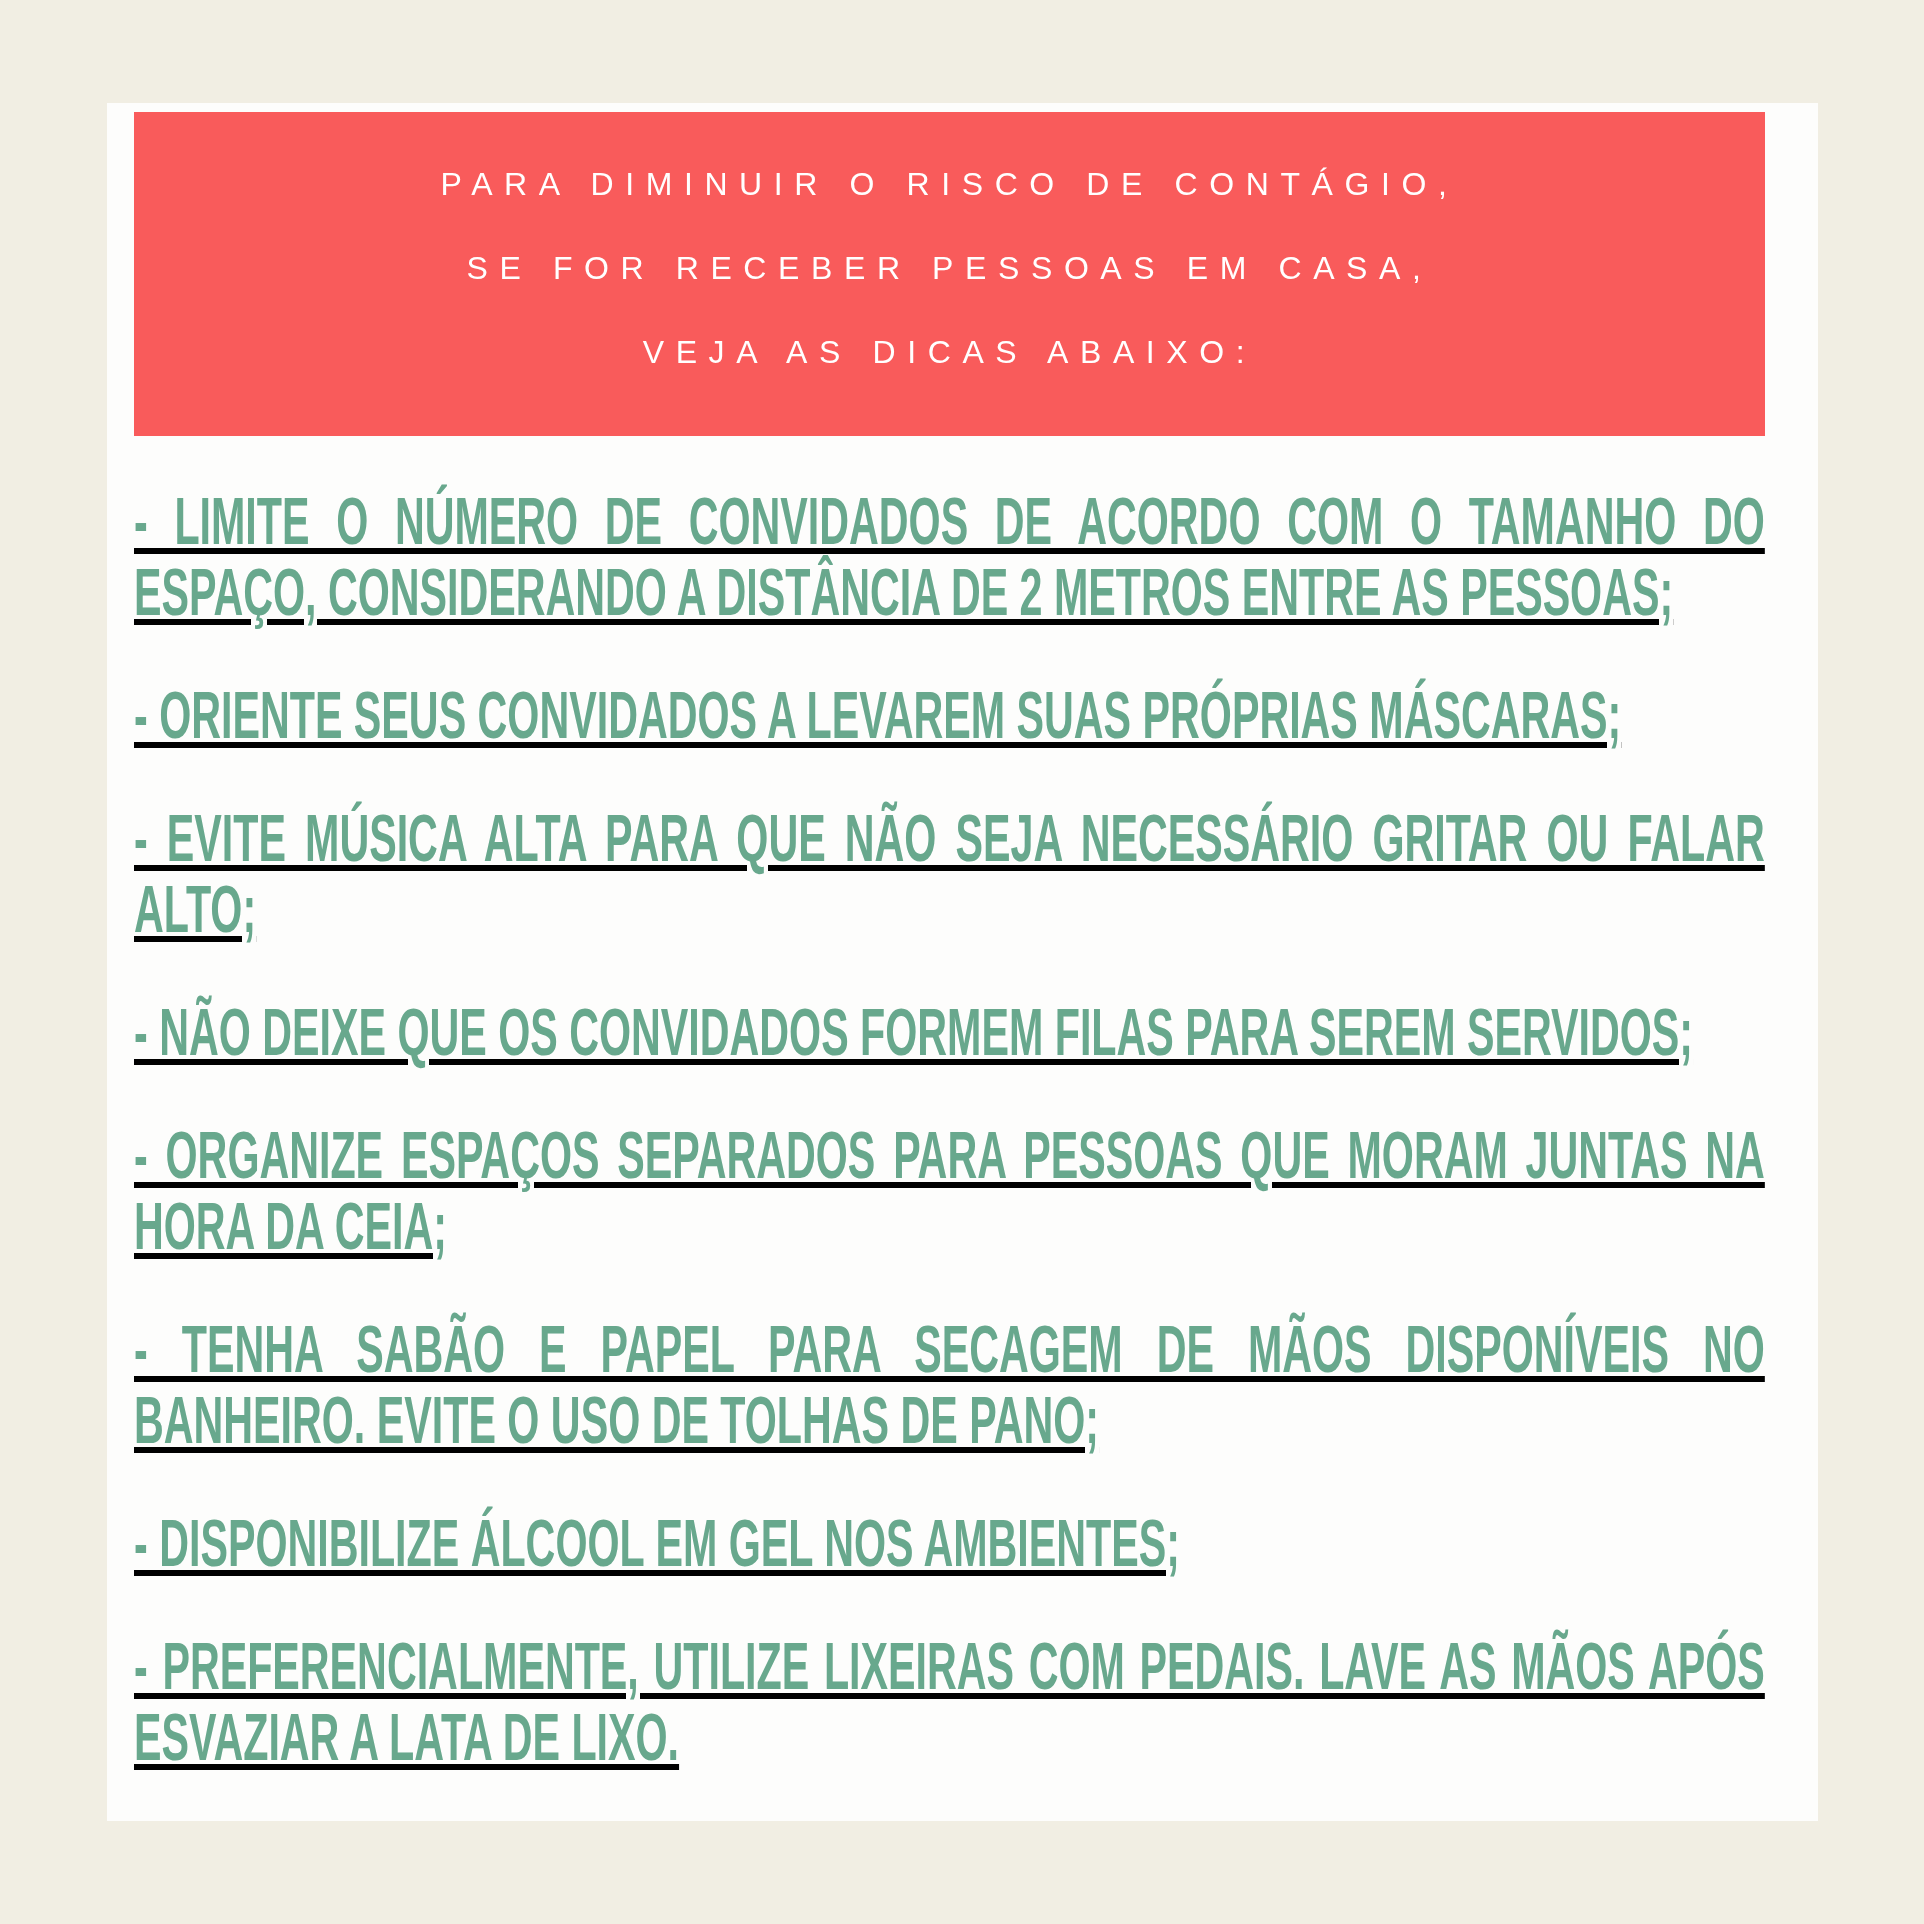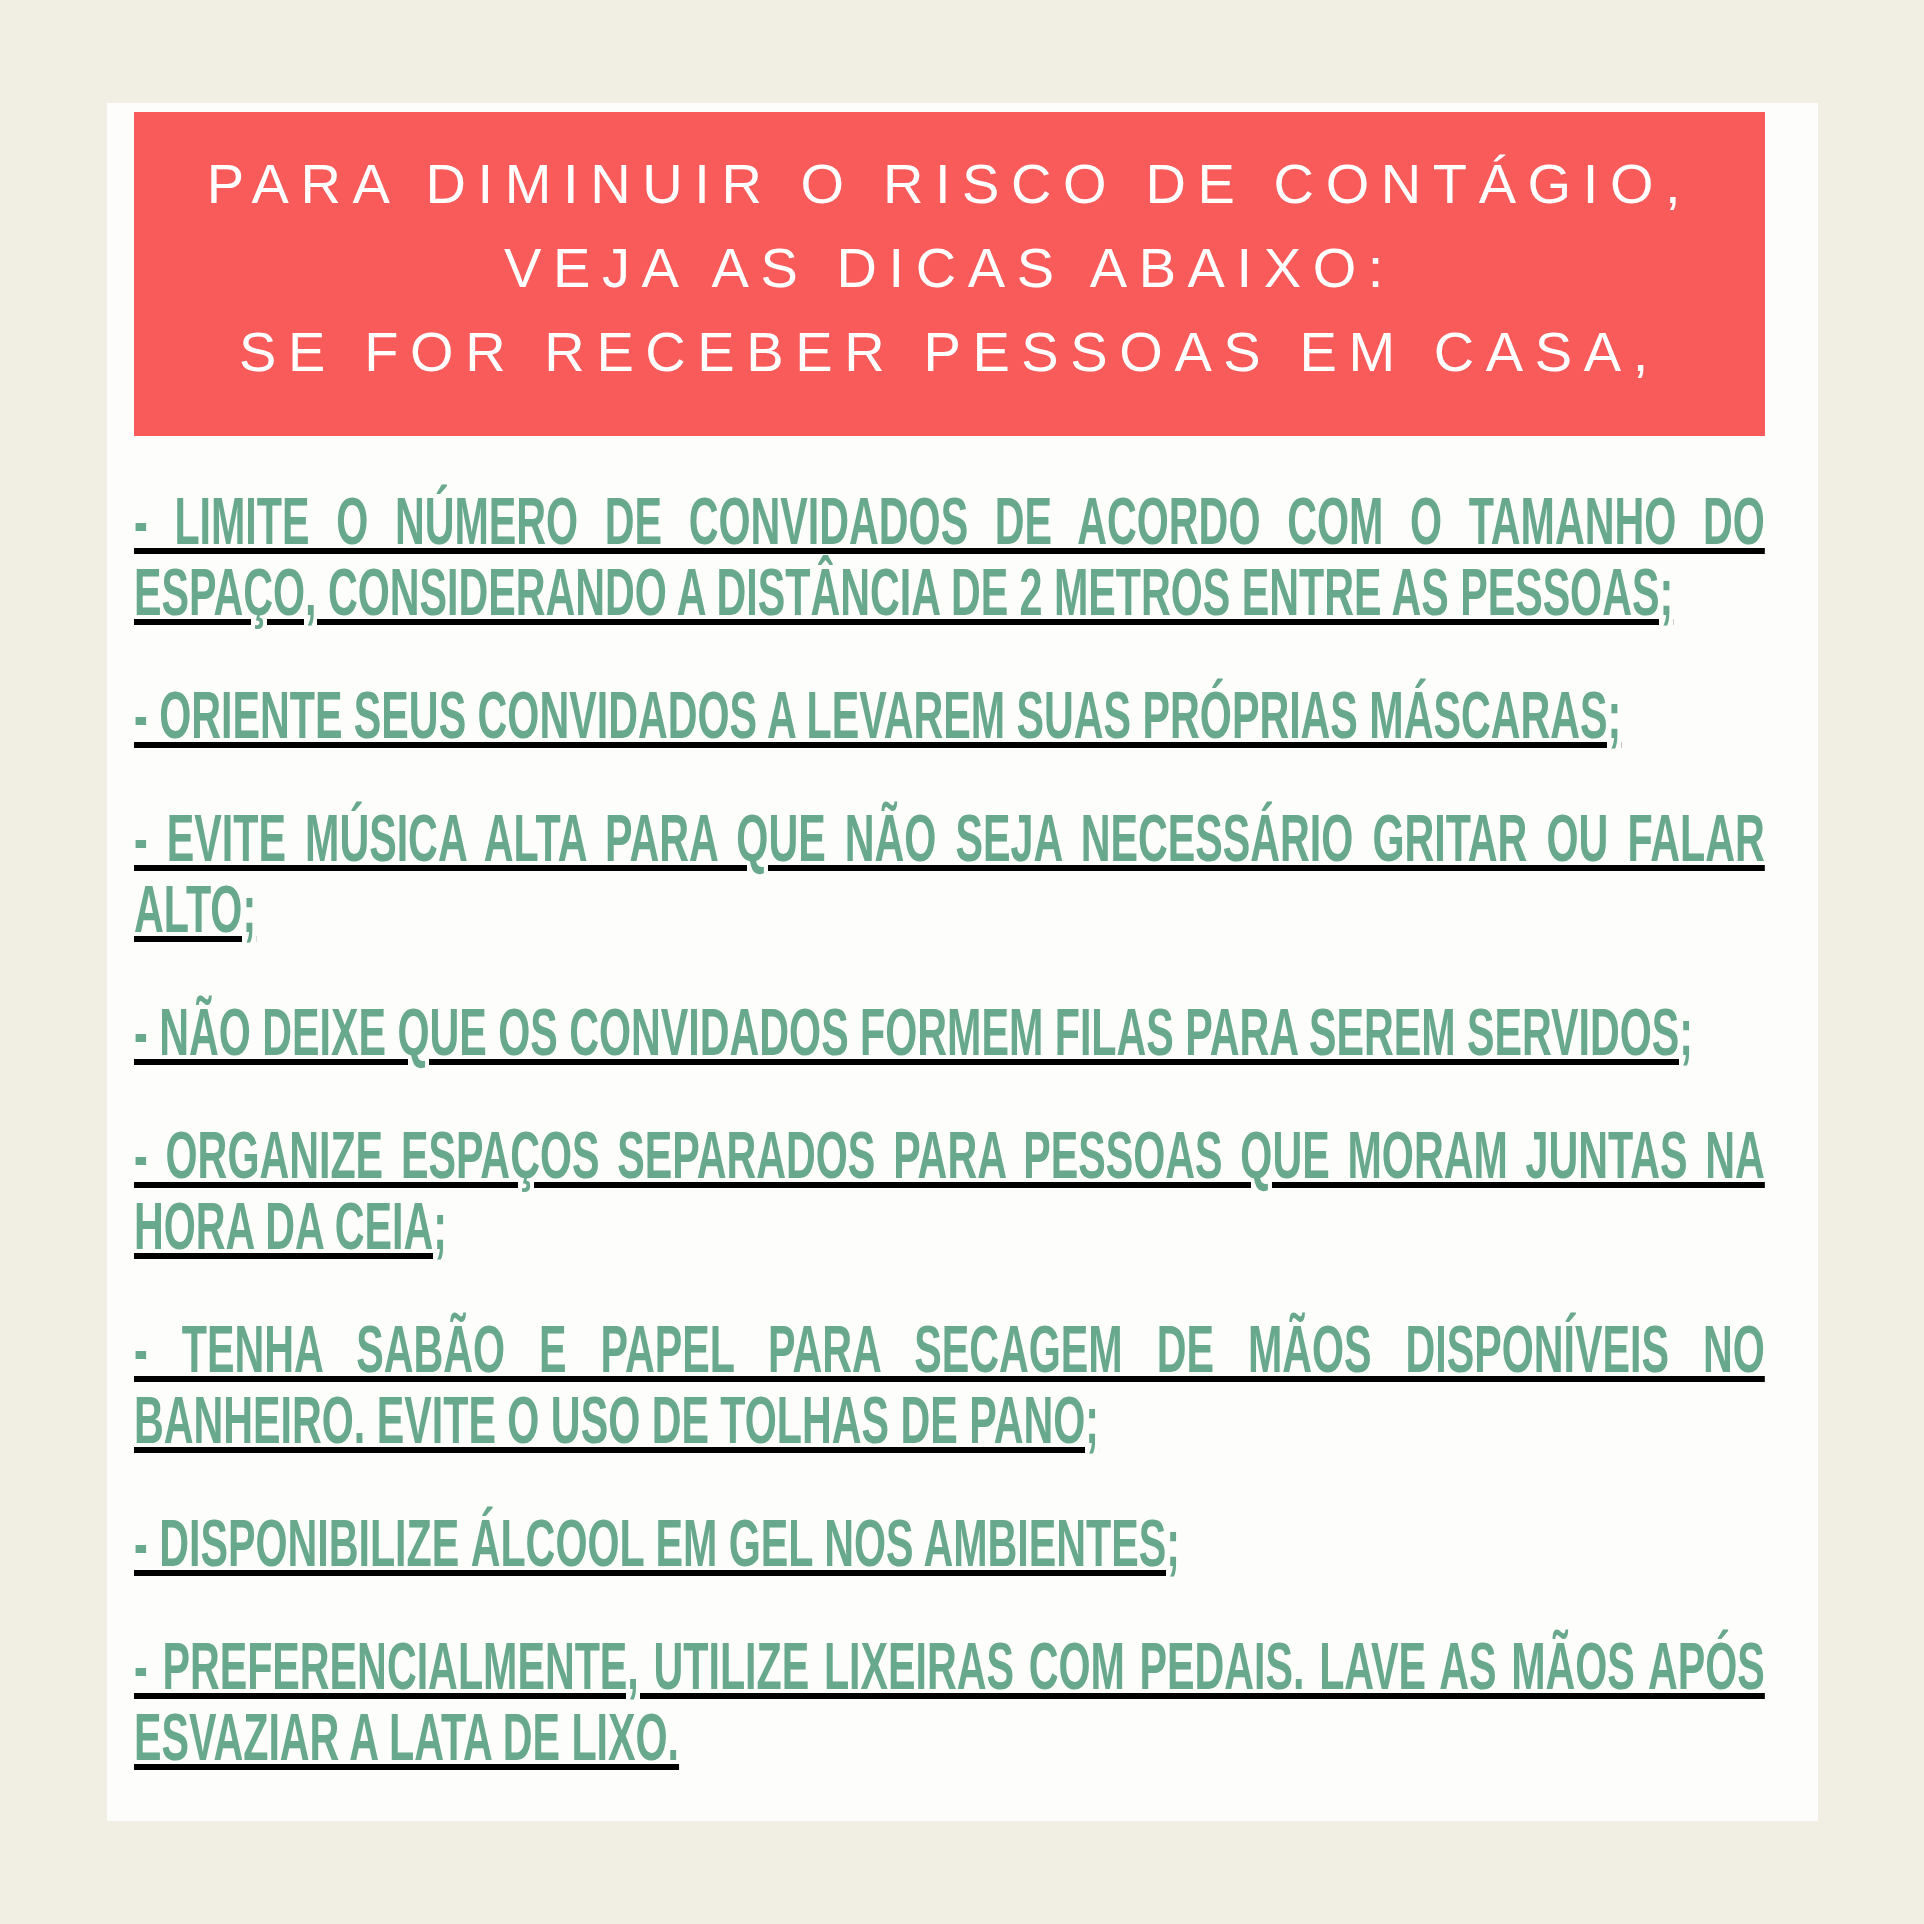--- a/index.html
+++ b/index.html
@@ -27,21 +27,21 @@
     background:#f95b5b;
     display:flex;
     flex-direction:column;
     justify-content:center;
     align-items:center;
     box-sizing:border-box;
     padding:9px 36px 21.4px 36px;
   }
   .header-line{
     color:#ffffff;
-    font-size:56px;
+    font-size:32px;
     font-weight:500;
     line-height:84px;
     letter-spacing:11.6px;
     white-space:nowrap;
   }
   .tips{
     position:absolute;
     left:27px;top:358px; 
     width:1631px;
     box-sizing:border-box;
@@ -64,22 +64,22 @@
   .tip:last-child{margin-bottom:0;}
 </style>
 </head>
 <body>
 
 <div class="canvas">
   <div class="panel">
 
     <div class="header-box">
       <div class="header-line">PARA DIMINUIR O RISCO DE CONTÁGIO,</div>
+      <div class="header-line">SE FOR RECEBER PESSOAS EM CASA,</div>
       <div class="header-line">VEJA AS DICAS ABAIXO:</div>
-      <div class="header-line">SE FOR RECEBER PESSOAS EM CASA,</div>
     </div>
 
     <div class="tips">
       <div class="tip">- LIMITE O NÚMERO DE CONVIDADOS DE ACORDO COM O TAMANHO DO ESPAÇO, CONSIDERANDO A DISTÂNCIA DE 2 METROS ENTRE AS PESSOAS;</div>
       <div class="tip">- ORIENTE SEUS CONVIDADOS A LEVAREM SUAS PRÓPRIAS MÁSCARAS;</div>
       <div class="tip">- EVITE MÚSICA ALTA PARA QUE NÃO SEJA NECESSÁRIO GRITAR OU FALAR ALTO;</div>
       <div class="tip">- NÃO DEIXE QUE OS CONVIDADOS FORMEM FILAS PARA SEREM SERVIDOS;</div>
       <div class="tip">- ORGANIZE ESPAÇOS SEPARADOS PARA PESSOAS QUE MORAM JUNTAS NA HORA DA CEIA;</div>
       <div class="tip">- TENHA SABÃO E PAPEL PARA SECAGEM DE MÃOS DISPONÍVEIS NO BANHEIRO. EVITE O USO DE TOLHAS DE PANO;</div>
       <div class="tip">- DISPONIBILIZE ÁLCOOL EM GEL NOS AMBIENTES;</div>

